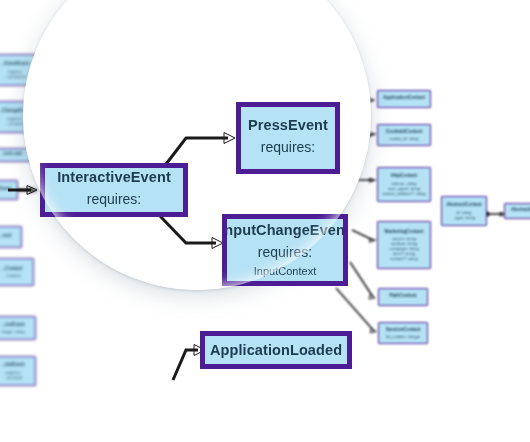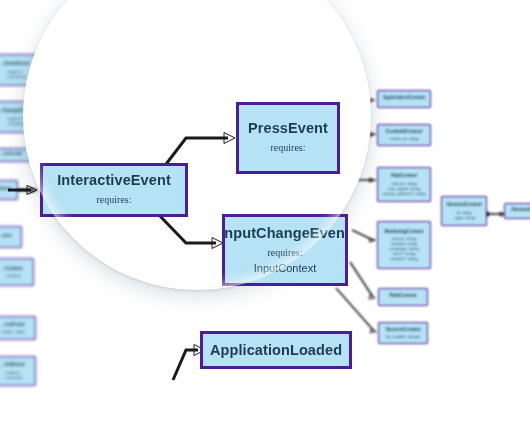--- a/index.html
+++ b/index.html
@@ -14,36 +14,36 @@
     overflow: hidden;
     background: #ffffff;
     font-family: "Liberation Sans", sans-serif;
   }
 
   
   .node {
     position: absolute;
     box-sizing: border-box;
     background: #b5e2f5;
-    border: 3px solid #4c1d95;
+    border: 5px solid #4c1d95;
     display: flex;
     flex-direction: column;
     align-items: center;
     justify-content: center;
     text-align: center;
     color: #1c3c50;
     line-height: 1.25;
     overflow: hidden;
   }
   .node .title { font-weight: bold; }
   .node .req, .node .ctx, .node .attr { font-weight: normal; }
 
   
   .focus .title { font-size: 14.5px; letter-spacing: .1px; margin-bottom: 5px; }
-  .focus .req   { font-size: 10px; margin-bottom: 3px; font-family: Liberation Serif, serif; }
+  .focus .req   { font-size: 14px; margin-bottom: 3px; }
   .focus .ctx   { font-size: 11px; }
 
   
   .small { border-width: 1px; border-radius: 1px; }
   .small .title { font-size: 4.6px; margin-bottom: 1.5px; }
   .small .req   { font-size: 4.0px; }
   .small .ctx   { font-size: 4.0px; }
   .small .attr  { font-size: 4.0px; }
 
   

